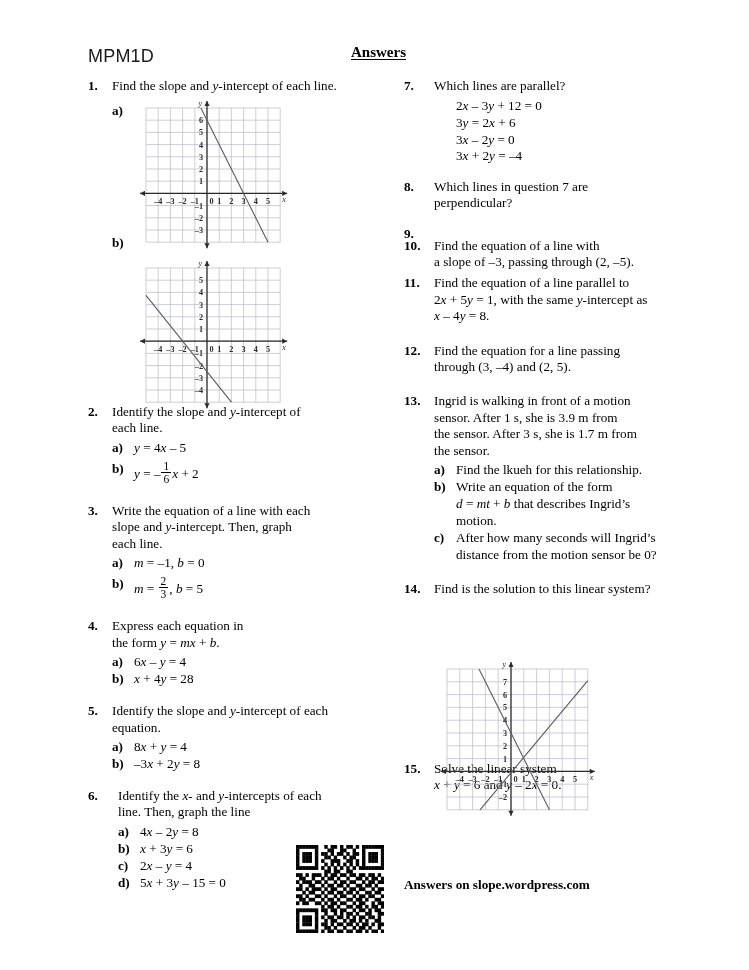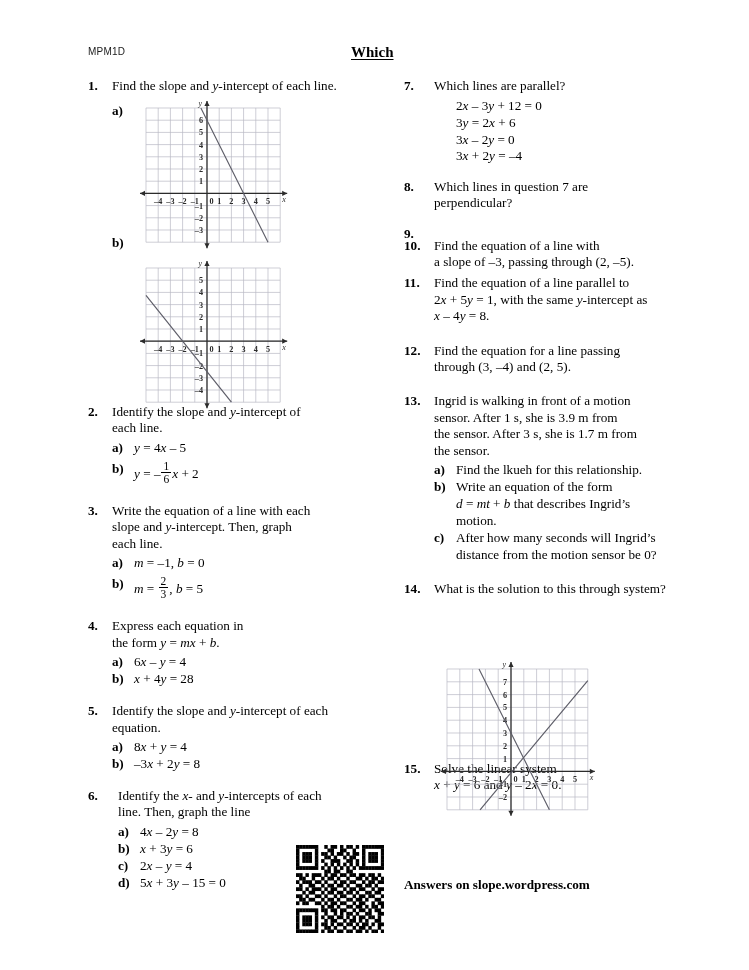--- a/index.html
+++ b/index.html
@@ -19,21 +19,21 @@
     position: absolute;
     inset: 0;
     background: #fff;
   }
 
   
   .hdr-course {
     position: absolute;
     left: 88px; top: 46px;
     font-family: "Liberation Sans", sans-serif;
-    font-size: 10px;
+    font-size: 18px;
     color: #1a1a1a;
     letter-spacing: .2px;
     text-align: center;
   }
   .hdr-title {
     position: absolute;
     left: 351px; top: 44px;
     font-family: "Liberation Serif", serif;
     font-size: 15px;
     font-weight: bold;
@@ -112,21 +112,21 @@
     font-size: 13.2px;
     font-weight: bold;
   }
 </style>
 </head>
 <body>
 
 <div class="page">
 
   <div class="hdr-course">MPM1D</div>
-  <div class="hdr-title">Which</div>
+  <div class="hdr-title">Answers</div>
 
   <div class="col-left">
 
     <div class="q" style="height:316px;">
       <span class="q-num">1.</span>
       <div class="q-body">
         <p>Find the slope and <i class="v">y</i>-intercept of each line.</p>
       </div>
       <div class="sub" style="margin-left:24px; margin-top:8px;">
         <span class="lbl">a)</span>
@@ -295,21 +295,21 @@
             <span class="lbl">c)</span>
             <span>After how many seconds will Ingrid’s<br>distance from the motion sensor be 0?</span>
           </div>
         </div>
       </div>
     </div>
 
     <div class="q" style="margin-top:18px; height:180px;">
       <span class="q-num wide">14.</span>
       <div class="q-body wide">
-        <p>What is the solution to this through system?</p>
+        <p>Find is the solution to this linear system?</p>
       </div>
     </div>
 
     <div class="q" style="margin-top:0px;">
       <span class="q-num wide">15.</span>
       <div class="q-body wide">
         <p>Solve the linear system<br><i class="v">x</i> + <i class="v">y</i> = 6 and <i class="v">y</i> – 2<i class="v">x</i> = 0.</p>
       </div>
     </div>
 

